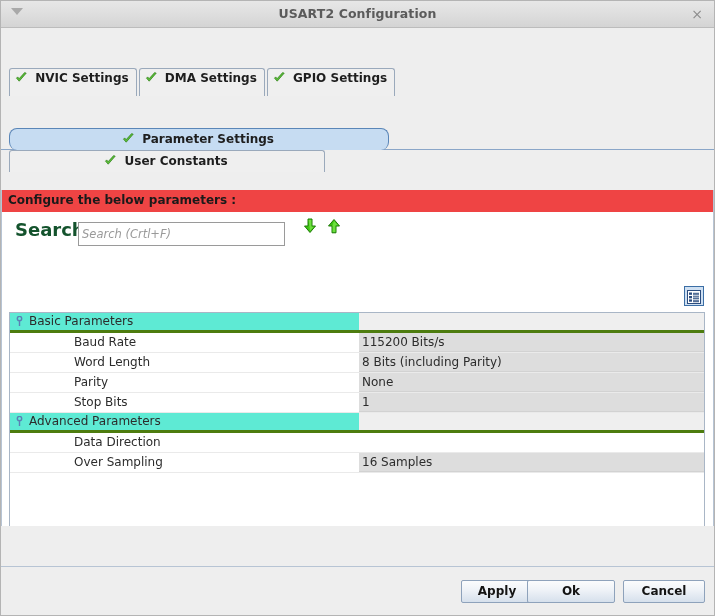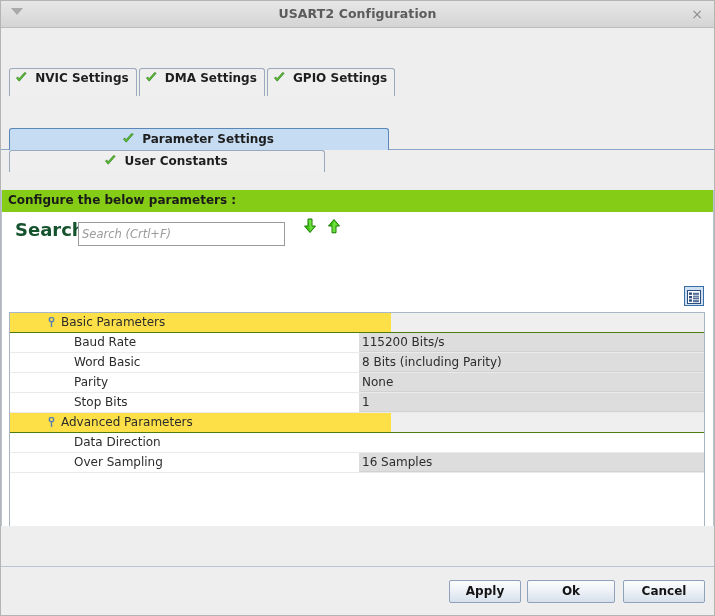--- a/index.html
+++ b/index.html
@@ -94,21 +94,21 @@
     margin: 0;
     border-left: 1px solid #b7c4d4;
     border-right: 1px solid #b7c4d4;
     display: flex; flex-direction: column;
     overflow: hidden;
   }
   .hdr-line {
     flex: 0 0 22px;
     padding: 3px 0 0 6px;
     font-size: 12px; font-weight: bold; color: #1a1a1a;
-    background: #84cc16;
+    background: #ef4444;
     box-sizing: border-box;
   }
   .searchbar {
     flex: 0 0 32px;
     position: relative;
     background: #ffffff;
     box-sizing: border-box;
   }
   .searchbar .lbl {
     position: absolute; left: 13px; top: 7px;
@@ -146,23 +146,22 @@
     position: absolute;
     left: 7px; top: 122px;
     width: 696px; height: 360px;
     box-sizing: border-box;
     border: 1px solid #a9b6c6;
     background: #ffffff;
     overflow: hidden;
   }
   .trow { display: flex; height: 20px; box-sizing: border-box; }
   .trow.group {
-    background: #fde047;
-    border-bottom: 1px solid #4d7c0f;
-    padding-left: 32px;
+    background: #5eead4;
+    border-bottom: 3px solid #4d7c0f;
   }
   .trow.item { background: #ffffff; border-bottom: 1px solid #eaeaea; }
   .cell-name {
     width: 349px; flex: 0 0 349px;
     box-sizing: border-box;
     font-size: 12px; color: #2c2c2c;
     line-height: 19px;
     padding-left: 64px;
     white-space: nowrap; overflow: hidden;
   }
@@ -210,21 +209,21 @@
     height: 23px;
     box-sizing: border-box;
     border: 1px solid #8ea2bb;
     border-radius: 2px;
     background: linear-gradient(to bottom, #fbfcfd 0%, #eef2f7 45%, #d6e0ec 100%);
     font-family: "DejaVu Sans", "Liberation Sans", sans-serif;
     font-size: 12px; font-weight: bold; color: #141414;
     text-align: center; line-height: 21px;
     cursor: default;
   }
-  .btn-apply  { left: 448px; width: 72px; }
+  .btn-apply  { left: 460px; width: 72px; }
   .btn-ok     { left: 526px; width: 88px; }
   .btn-cancel { left: 622px; width: 82px; }
 </style>
 </head>
 <body>
 
 <div class="window">
 
   <div class="titlebar">
     <div class="tb-menu"></div>
@@ -248,21 +247,21 @@
     </div><div class="tab">
       <span class="chk">
         <svg width="13" height="12" viewBox="0 0 13 12">
             <path d="M1.5 6.2 L4.2 9.2 L11.2 1.2 L9.6 0.6 L4.2 6.6 L2.6 4.9 Z" fill="#5cbf3a" stroke="#2e7d17" stroke-width="0.7"></path>
           </svg>
       </span><span>GPIO Settings</span>
     </div>
   </div>
 
   <div class="tabstrip2">
-    <div class="tab wide selected" style="width:380px;height:22px;line-height:21px;">
+    <div class="tab wide selected" style="width:380px;height:22px;line-height:21px;border-radius:8px;">
       <span class="chk">
         <svg width="13" height="12" viewBox="0 0 13 12">
             <path d="M1.5 6.2 L4.2 9.2 L11.2 1.2 L9.6 0.6 L4.2 6.6 L2.6 4.9 Z" fill="#5cbf3a" stroke="#2e7d17" stroke-width="0.7"></path>
           </svg>
       </span><span>Parameter Settings</span>
     </div><div class="tab wide" style="width:316px;height:22px;line-height:21px;margin-right:10px;">
       <span class="chk">
         <svg width="13" height="12" viewBox="0 0 13 12">
             <path d="M1.5 6.2 L4.2 9.2 L11.2 1.2 L9.6 0.6 L4.2 6.6 L2.6 4.9 Z" fill="#5cbf3a" stroke="#2e7d17" stroke-width="0.7"></path>
           </svg>
@@ -321,21 +320,21 @@
           <span class="grp-label">Basic Parameters</span>
         </div>
         <div class="cell-value"></div>
       </div>
 
       <div class="trow item">
         <div class="cell-name">Baud Rate</div>
         <div class="cell-value">115200 Bits/s</div>
       </div>
       <div class="trow item">
-        <div class="cell-name">Word Basic</div>
+        <div class="cell-name">Word Length</div>
         <div class="cell-value">8 Bits (including Parity)</div>
       </div>
       <div class="trow item">
         <div class="cell-name">Parity</div>
         <div class="cell-value">None</div>
       </div>
       <div class="trow item">
         <div class="cell-name">Stop Bits</div>
         <div class="cell-value">1</div>
       </div>

